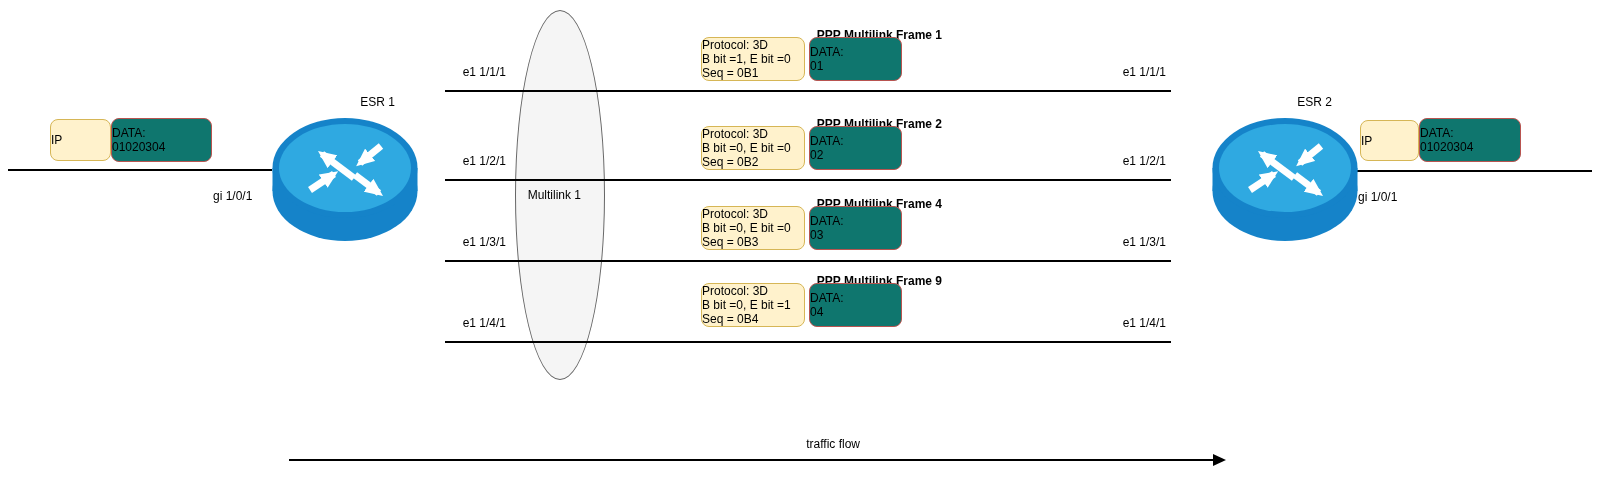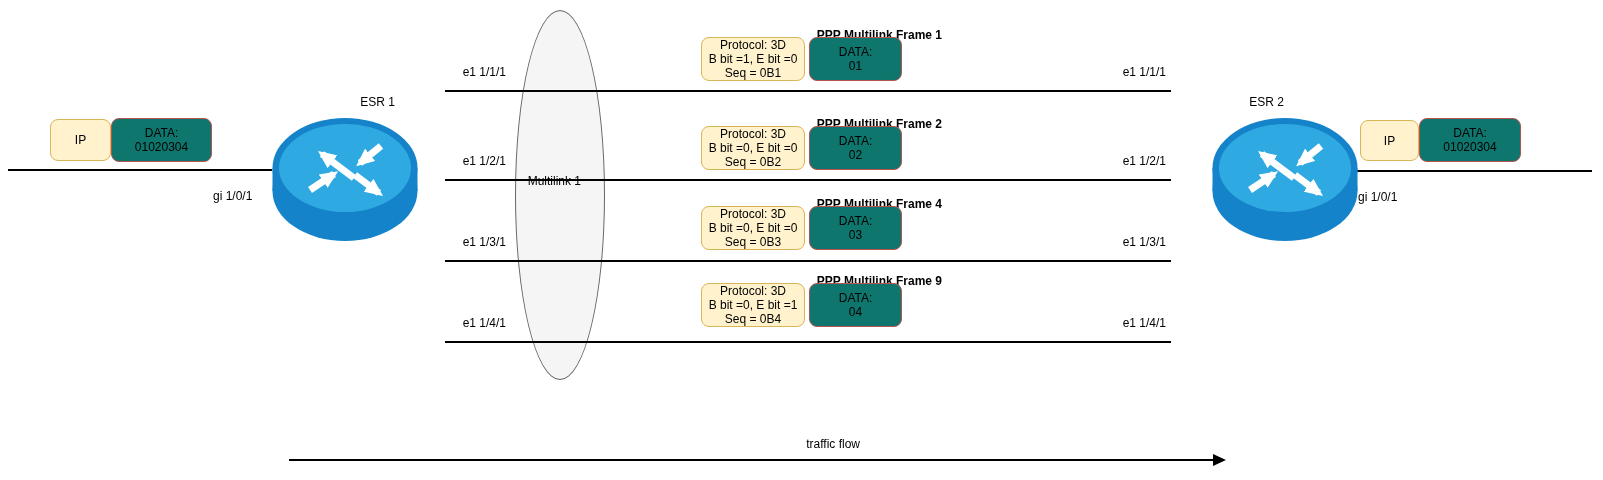--- a/index.html
+++ b/index.html
@@ -11,21 +11,21 @@
   }
   .canvas { position:relative; width:1603px; height:480px; background:#fff; overflow:hidden; }
   .abs { position:absolute; }
   .hline { position:absolute; height:0; border-top:2px solid #000; z-index:2; }
   .label { position:absolute; white-space:nowrap; line-height:14px; z-index:3; }
   .center { text-align:right; }
   .box {
     position:absolute;
     border-radius:8px;
     display:flex; flex-direction:column;
-    align-items:center; justify-content:center;
+    align-items:flex-start; justify-content:center;
     line-height:14px; text-align:center;
     z-index:3;
   }
   .yellow { background:#FFF2CC; border:1px solid #D6B656; }
   .pink   { background:#0f766e; border:1px solid #B85450; }
   .ellipse {
     position:absolute; left:515px; top:10px; width:90px; height:370px;
     border-radius:50%;
     background:#F5F5F5; border:1px solid #666666;
     z-index:1;
@@ -75,21 +75,21 @@
     <ellipse cx="73" cy="50" rx="66" ry="44" fill="#2FA9E1"></ellipse>
     <g stroke="#ffffff" stroke-width="7" marker-end="url(#ah)">
       <line x1="82" y1="60" x2="50" y2="36"></line>
       <line x1="109" y1="28" x2="88" y2="45"></line>
       <line x1="38" y1="72" x2="62" y2="56"></line>
       <line x1="83" y1="57" x2="107" y2="75"></line>
     </g>
   </svg>
 
   <div class="ellipse"></div>
-  <div class="label center" style="left:515px;top:174px;width:66px">Multilink 1</div>
+  <div class="label center" style="left:515px;top:188px;width:66px">Multilink 1</div>
 
   <div class="hline" style="left:445px;top:90px;width:726px"></div>
   <div class="hline" style="left:445px;top:179px;width:726px"></div>
   <div class="hline" style="left:445px;top:260px;width:726px"></div>
   <div class="hline" style="left:445px;top:341px;width:726px"></div>
 
   <div class="label center" style="left:450px;top:65px;width:56px">e1 1/1/1</div>
   <div class="label center" style="left:450px;top:154px;width:56px">e1 1/2/1</div>
   <div class="label center" style="left:450px;top:235px;width:56px">e1 1/3/1</div>
   <div class="label center" style="left:450px;top:316px;width:56px">e1 1/4/1</div>
@@ -144,21 +144,21 @@
       <div>Protocol: 3D</div>
       <div>B bit =0, E bit =1</div>
       <div>Seq = 0B4</div>
     </div>
     <div class="box pink fdata">
       <div>DATA:</div>
       <div>04</div>
     </div>
   </div>
 
-  <div class="label center" style="left:1184px;top:95px;width:100px">ESR 2</div>
+  <div class="label center" style="left:1232px;top:95px;width:100px">ESR 2</div>
 
   <svg class="abs" style="left:1212px;top:118px;z-index:3" width="146" height="124" viewBox="0 0 146 124">
     <ellipse cx="73" cy="73" rx="72.5" ry="50" fill="#1583C9"></ellipse>
     <rect x="0.5" y="50" width="145" height="23" fill="#1583C9"></rect>
     <ellipse cx="73" cy="50" rx="72.5" ry="50" fill="#1583C9"></ellipse>
     <ellipse cx="73" cy="50" rx="66" ry="44" fill="#2FA9E1"></ellipse>
     <g stroke="#ffffff" stroke-width="7" marker-end="url(#ah)">
       <line x1="82" y1="60" x2="50" y2="36"></line>
       <line x1="109" y1="28" x2="88" y2="45"></line>
       <line x1="38" y1="72" x2="62" y2="56"></line>

